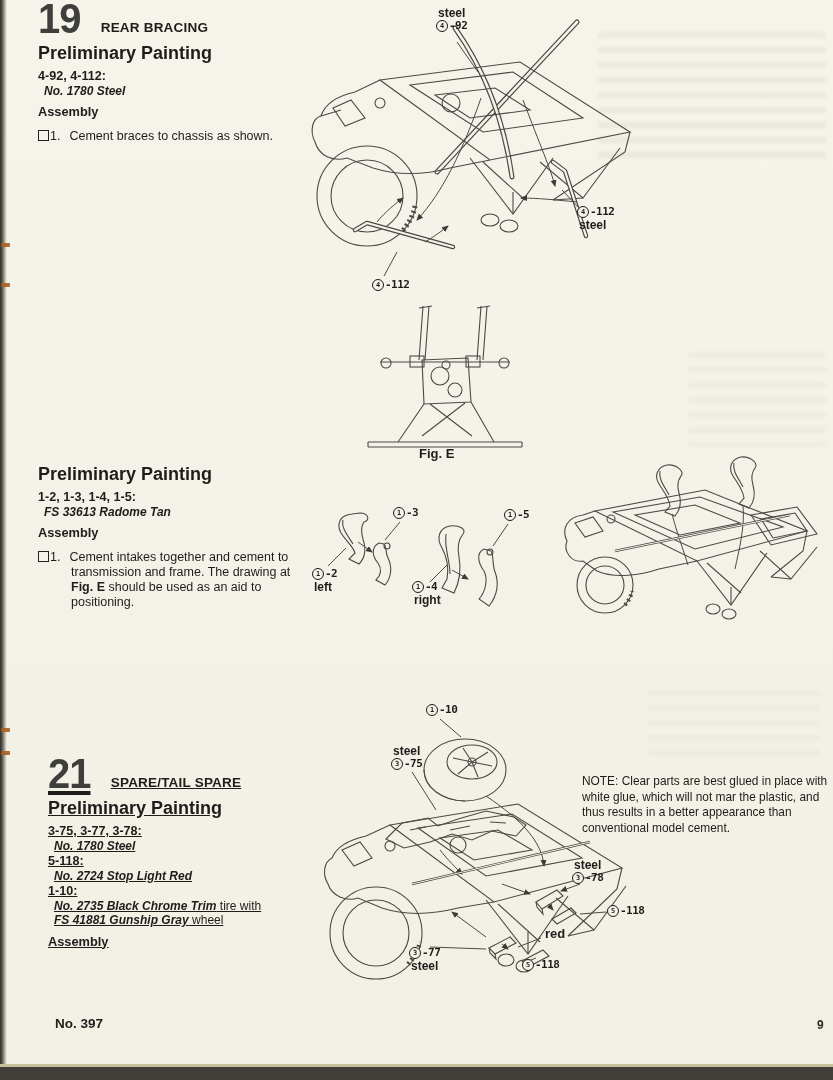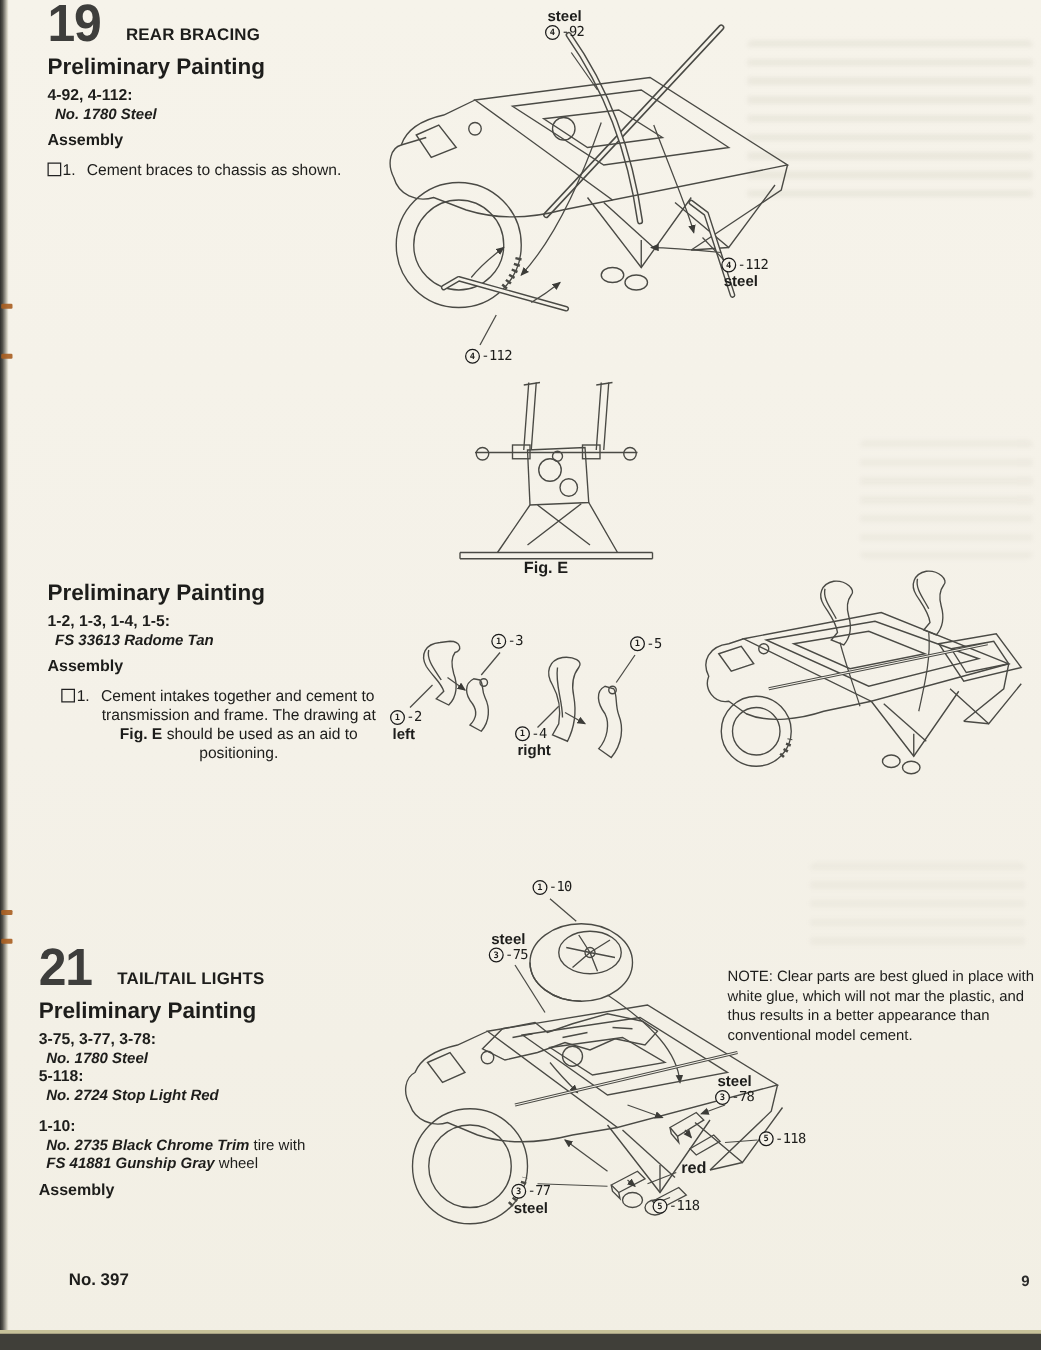--- a/index.html
+++ b/index.html
@@ -28,21 +28,21 @@
   .instruction{font-size:12.5px;line-height:15px;margin:10px 0 0 0;padding-left:33px;text-indent:-33px;}
   .chk{display:inline-block;width:9px;height:9px;border:1.3px solid #222;margin-right:1px;vertical-align:-1px;}
   .inum{margin-right:9px;}
   
   .plabel{position:absolute;white-space:nowrap;line-height:12.5px;}
   .pl-word{font-size:12px;font-weight:700;padding-left:2px;}
   .pl-ref{display:flex;align-items:center;}
   .circ{display:inline-flex;width:10px;height:10px;border:1.1px solid #1a1a1a;border-radius:50%;
     align-items:center;justify-content:center;font-family:"DejaVu Sans Mono",monospace;font-size:7px;font-weight:700;
     background:#f5f2e9;margin-right:1px;}
-  .pl-n{font-family:"DejaVu Sans Mono",monospace;font-size:11px;font-weight:400;letter-spacing:-.5px;}
+  .pl-n{font-family:"DejaVu Sans Mono",monospace;font-size:11px;font-weight:700;letter-spacing:-.5px;}
   .fig-caption{position:absolute;font-size:13px;font-weight:700;}
   
   .note{position:absolute;left:582px;top:774px;width:256px;font-size:11.9px;line-height:15.6px;margin:0;}
   .note b{font-weight:400;margin-top:46px;}
   
   .kit-number{position:absolute;left:40px;top:1016px;font-size:13.5px;font-weight:700;padding-left:15px;}
   .page-number{position:absolute;left:817px;top:1018px;font-size:12px;font-weight:700;color:#2b2b2b;}
   .illus{position:absolute;}
 </style>
 </head>
@@ -156,21 +156,21 @@
       <path d="M8,140 L162,140 M8,145 L162,145 M8,140 L8,145 M162,140 L162,145"></path>
     </g>
   </svg>
   <div class="fig-caption" style="left:419px;top:446px;">Fig. E</div>
 
   <section class="step" style="left:38px;top:457px;width:272px;">
     <div class="pp-label">Preliminary Painting</div>
     <div class="parts-line">1-2, 1-3, 1-4, 1-5:</div>
     <div class="paint-line">FS 33613 Radome Tan</div>
     <div class="assembly-label">Assembly</div>
-    <p class="instruction" style="width:240px;text-align:center;"><span class="chk"></span><span class="inum">1.</span><span>Cement intakes together and cement to transmission and frame. The drawing at </span><b>Fig. E</b><span> should be used as an aid to positioning.</span></p>
+    <p class="instruction" style="width:240px;"><span class="chk"></span><span class="inum">1.</span><span>Cement intakes together and cement to transmission and frame. The drawing at </span><b>Fig. E</b><span> should be used as an aid to positioning.</span></p>
   </section>
 
   <svg class="illus" style="left:300px;top:500px;" width="255" height="118" viewBox="0 0 255 118">
     <defs>
         <marker id="arwC" markerWidth="8" markerHeight="8" refX="6" refY="3" orient="auto">
           <path d="M0,0 L7,3 L0,6 Z" fill="#3c3c38"></path>
         </marker>
       </defs>
     <g stroke="#4a4a45" fill="none" stroke-width="1.1">
       <path d="M52,14 C40,15 36,24 41,33 C46,41 53,46 55,53 L49,59 L59,64 C66,57 66,47 63,39 C61,32 61,26 64,22 C70,21 69,13 60,13 Z"></path>
@@ -242,31 +242,31 @@
       <path d="M176,150 L176,132"></path>
       <ellipse cx="158" cy="154" rx="7" ry="5"></ellipse>
       <ellipse cx="174" cy="159" rx="7" ry="5"></ellipse>
       <path d="M252,76 L248,96 L216,122"></path>
       <path d="M236,124 L216,122"></path>
       <path d="M60,96 L235,60" stroke-width="2.4"></path>
       <path d="M60,96 L235,60" stroke="#f5f2e9" stroke-width="1"></path>
     </g>
   </svg>
 
-  <section class="step" style="left:31px;top:757px;width:275px;">
+  <section class="step" style="left:48px;top:757px;width:275px;text-decoration:underline;">
     <div class="step-head">
       <span class="step-num">21</span>
-      <span class="step-title">TAIL/TAIL LIGHTS</span>
+      <span class="step-title">SPARE/TAIL SPARE</span>
     </div>
     <div class="pp-label">Preliminary Painting</div>
     <div class="parts-line">3-75, 3-77, 3-78:</div>
     <div class="paint-line">No. 1780 Steel</div>
     <div class="parts-line" style="margin-top:2px;">5-118:</div>
     <div class="paint-line">No. 2724 Stop Light Red</div>
-    <div class="parts-line" style="margin-top:12px;">1-10:</div>
+    <div class="parts-line" style="margin-top:2px;">1-10:</div>
     <div class="paint-line"><span>No. 2735 Black Chrome Trim</span><span class="reg"> tire with</span></div>
     <div class="paint-line"><span>FS 41881 Gunship Gray</span><span class="reg"> wheel</span></div>
     <div class="assembly-label">Assembly</div>
   </section>
 
   <svg class="illus" style="left:290px;top:690px;" width="390" height="312" viewBox="0 0 390 312">
     <defs>
         <marker id="arwE" markerWidth="8" markerHeight="8" refX="6" refY="3" orient="auto">
           <path d="M0,0 L7,3 L0,6 Z" fill="#3c3c38"></path>
         </marker>

